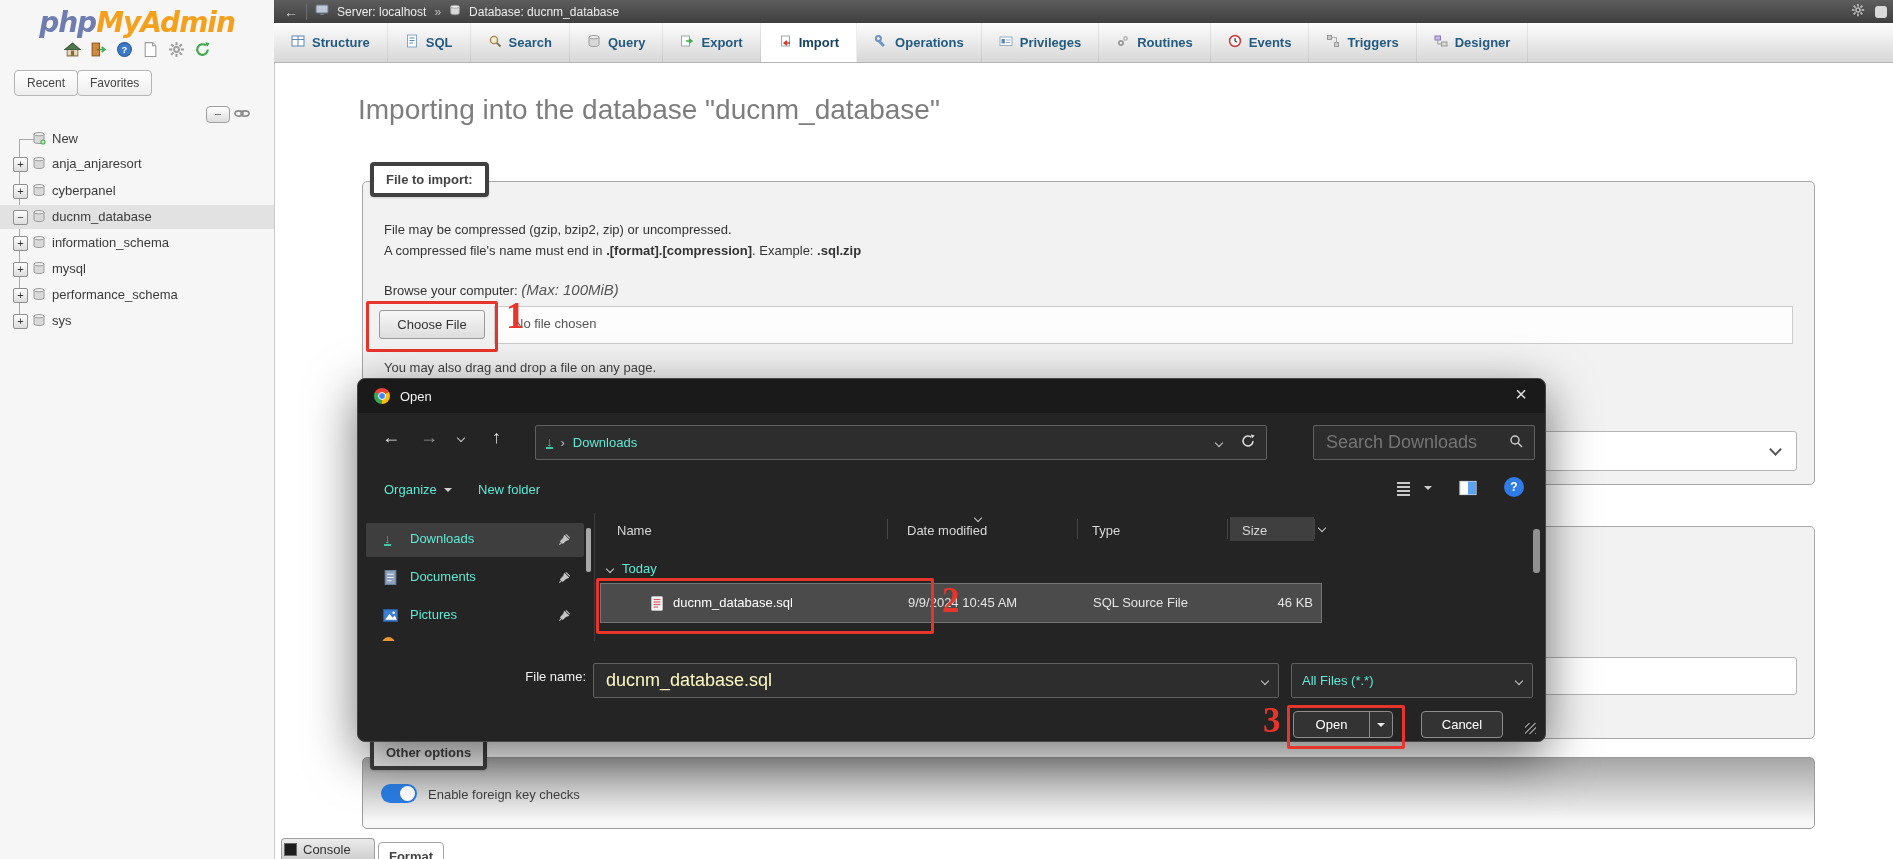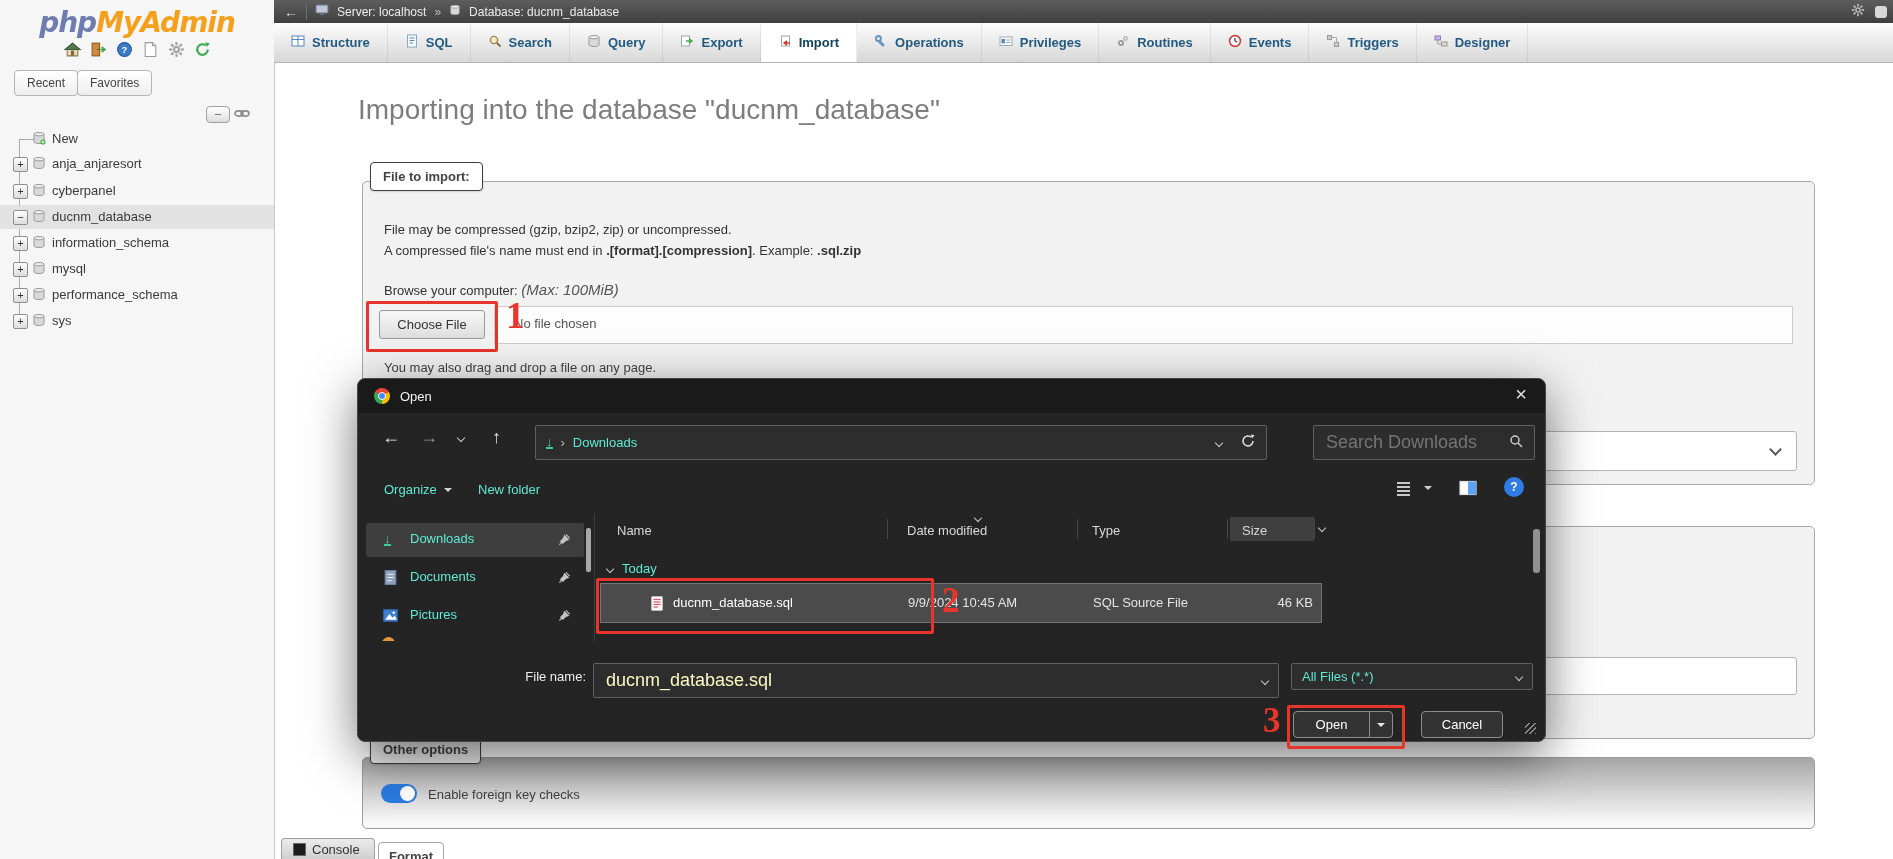--- a/index.html
+++ b/index.html
@@ -28,21 +28,21 @@
     display:flex;align-items:center;gap:8px;padding-left:10px;box-sizing:border-box;color:#ececec;font-size:12px;}
   #topbar .barrow{font-size:14px;color:#d6d6d6;padding-right:8px;border-right:1px solid #6e6e6e;}
   #topbar .right{margin-left:auto;display:flex;align-items:center;gap:10px;padding-right:6px;}
   
   #tabbar{position:absolute;left:274px;top:23px;width:1619px;height:40px;background:linear-gradient(#fdfdfd,#d7d7d7);
     border-bottom:1px solid #b4b4b4;display:flex;box-sizing:border-box;}
   .tab{display:flex;align-items:center;gap:7px;padding:0 17px;font-size:13px;font-weight:bold;color:#235a81;border-right:1px solid rgba(0,0,0,.07);}
   .tab.active{background:#fff;color:#14425f;}
   
   .fieldset{position:absolute;background:#f2f2f2;border:1px solid #a9a9a9;border-radius:5px;}
-  .legend{position:absolute;background:#fff;border:1px solid #404040;border-radius:4px;padding:6px 12px;
+  .legend{position:absolute;background:#fff;border:4px solid #404040;border-radius:4px;padding:6px 12px;
     font-size:13px;font-weight:bold;color:#444;box-shadow:0 1px 2px rgba(0,0,0,.15);z-index:3;}
   .ptext{position:absolute;font-size:13px;color:#333;}
   .redbox{position:absolute;border:3px solid #e8352b;border-radius:2px;z-index:4;}
   .rednum{position:absolute;color:#e8352b;font-family:"Liberation Serif",serif;font-weight:bold;z-index:5;}
   .wsel{position:absolute;background:#fff;border:1px solid #b5b5b5;border-radius:3px;z-index:1;}
   .chev{display:inline-block;width:7px;height:7px;border-left:2px solid #c9c9c9;border-bottom:2px solid #c9c9c9;transform:rotate(-45deg);}
   .chev.dk{border-color:#555;}
   .chev.sm{width:5px;height:5px;border-width:1.5px;}
   .tri{display:inline-block;width:0;height:0;border-left:4px solid transparent;border-right:4px solid transparent;border-top:5px solid #cfcfcf;}
   
@@ -365,21 +365,21 @@
   <div class="fieldset" style="left:362px;top:526px;width:1451px;height:211px;"></div>
   <div class="wsel" style="left:1100px;top:657px;width:695px;height:36px;"></div>
 
   <div class="legend" style="left:370px;top:735px;background:#ededed;z-index:3;">Other options</div>
   <div class="fieldset" style="left:362px;top:757px;width:1451px;height:70px;background:linear-gradient(#a6a6a6,#f7f7f7 90%);border-color:#9c9c9c;"></div>
   <div class="toggle" style="left:381px;top:784px;">
       <i></i>
     </div>
   <div class="ptext" style="left:428px;top:787px;color:#3f3f3f;">Enable foreign key checks</div>
 
-  <div class="abs" style="left:281px;top:838px;width:94px;height:21px;background:linear-gradient(#ececec,#cfcfcf);border:1px solid #9f9f9f;border-bottom:none;border-radius:4px 4px 0 0;display:flex;align-items:center;gap:6px;padding-left:11px;box-sizing:border-box;">
+  <div class="abs" style="left:281px;top:838px;width:94px;height:21px;background:linear-gradient(#ececec,#cfcfcf);border:1px solid #9f9f9f;border-bottom:none;border-radius:4px 4px 0 0;display:flex;align-items:center;gap:6px;padding-left:2px;box-sizing:border-box;">
     <span style="width:11px;height:11px;background:#1c1c1c;border:1px solid #666;display:inline-block;"></span>
     <span style="font-size:13px;color:#333;">Console</span>
   </div>
   <div class="abs" style="left:378px;top:842px;width:64px;height:17px;background:#fff;border:1px solid #a6a6a6;border-radius:4px 4px 0 0;overflow:hidden;text-align:center;">
     <span style="font-size:13px;font-weight:bold;color:#444;position:relative;top:4px;">Format</span>
   </div>
 
   <div id="dialog">
     <div class="dtitle">
       <span class="chrome">
@@ -526,21 +526,21 @@
 
         <div class="abs" style="left:938px;top:16px;width:7px;height:44px;background:#909090;border-radius:3px;"></div>
       </div>
     </div>
 
     <span class="abs" style="left:150px;top:290px;width:78px;text-align:right;color:#f0f0f0;">File name:</span>
     <div class="dbar" style="left:235px;top:284px;width:686px;height:35px;">
       <input class="dlin" value="ducnm_database.sql" style="">
       <span class="chev sm"></span>
     </div>
-    <div class="dbar" style="left:933px;top:284px;width:242px;height:27px;">
+    <div class="dbar" style="left:933px;top:284px;width:242px;height:35px;">
       <span class="dgray">All Files (*.*)</span>
       <span style="flex:1;"></span>
       <span class="chev sm"></span>
     </div>
 
     <div class="rednum" style="left:905px;top:322px;font-size:35px;">3</div>
     <div class="redbox" style="left:929px;top:326px;width:112px;height:38px;"></div>
     <div class="dbtn" style="left:935px;top:332px;width:100px;height:27px;">
       <span style="flex:1;text-align:center;">Open</span>
       <span style="width:1px;height:100%;background:#8d8d8d;"></span>

